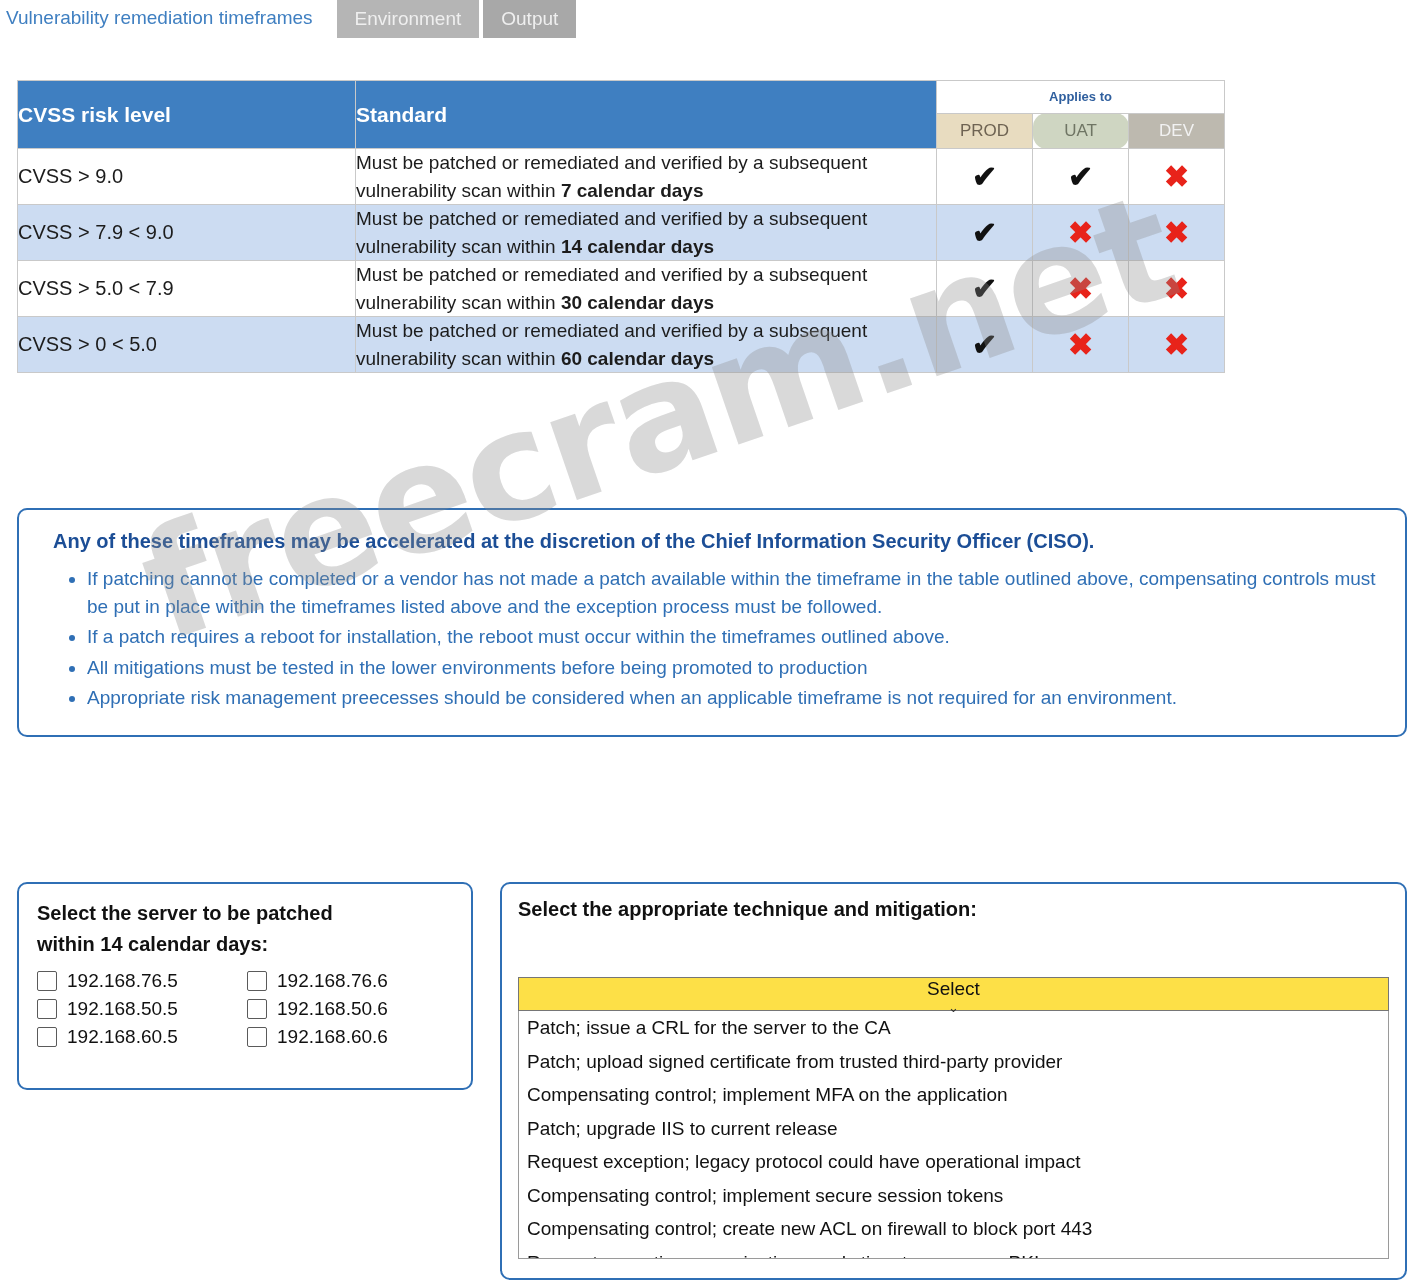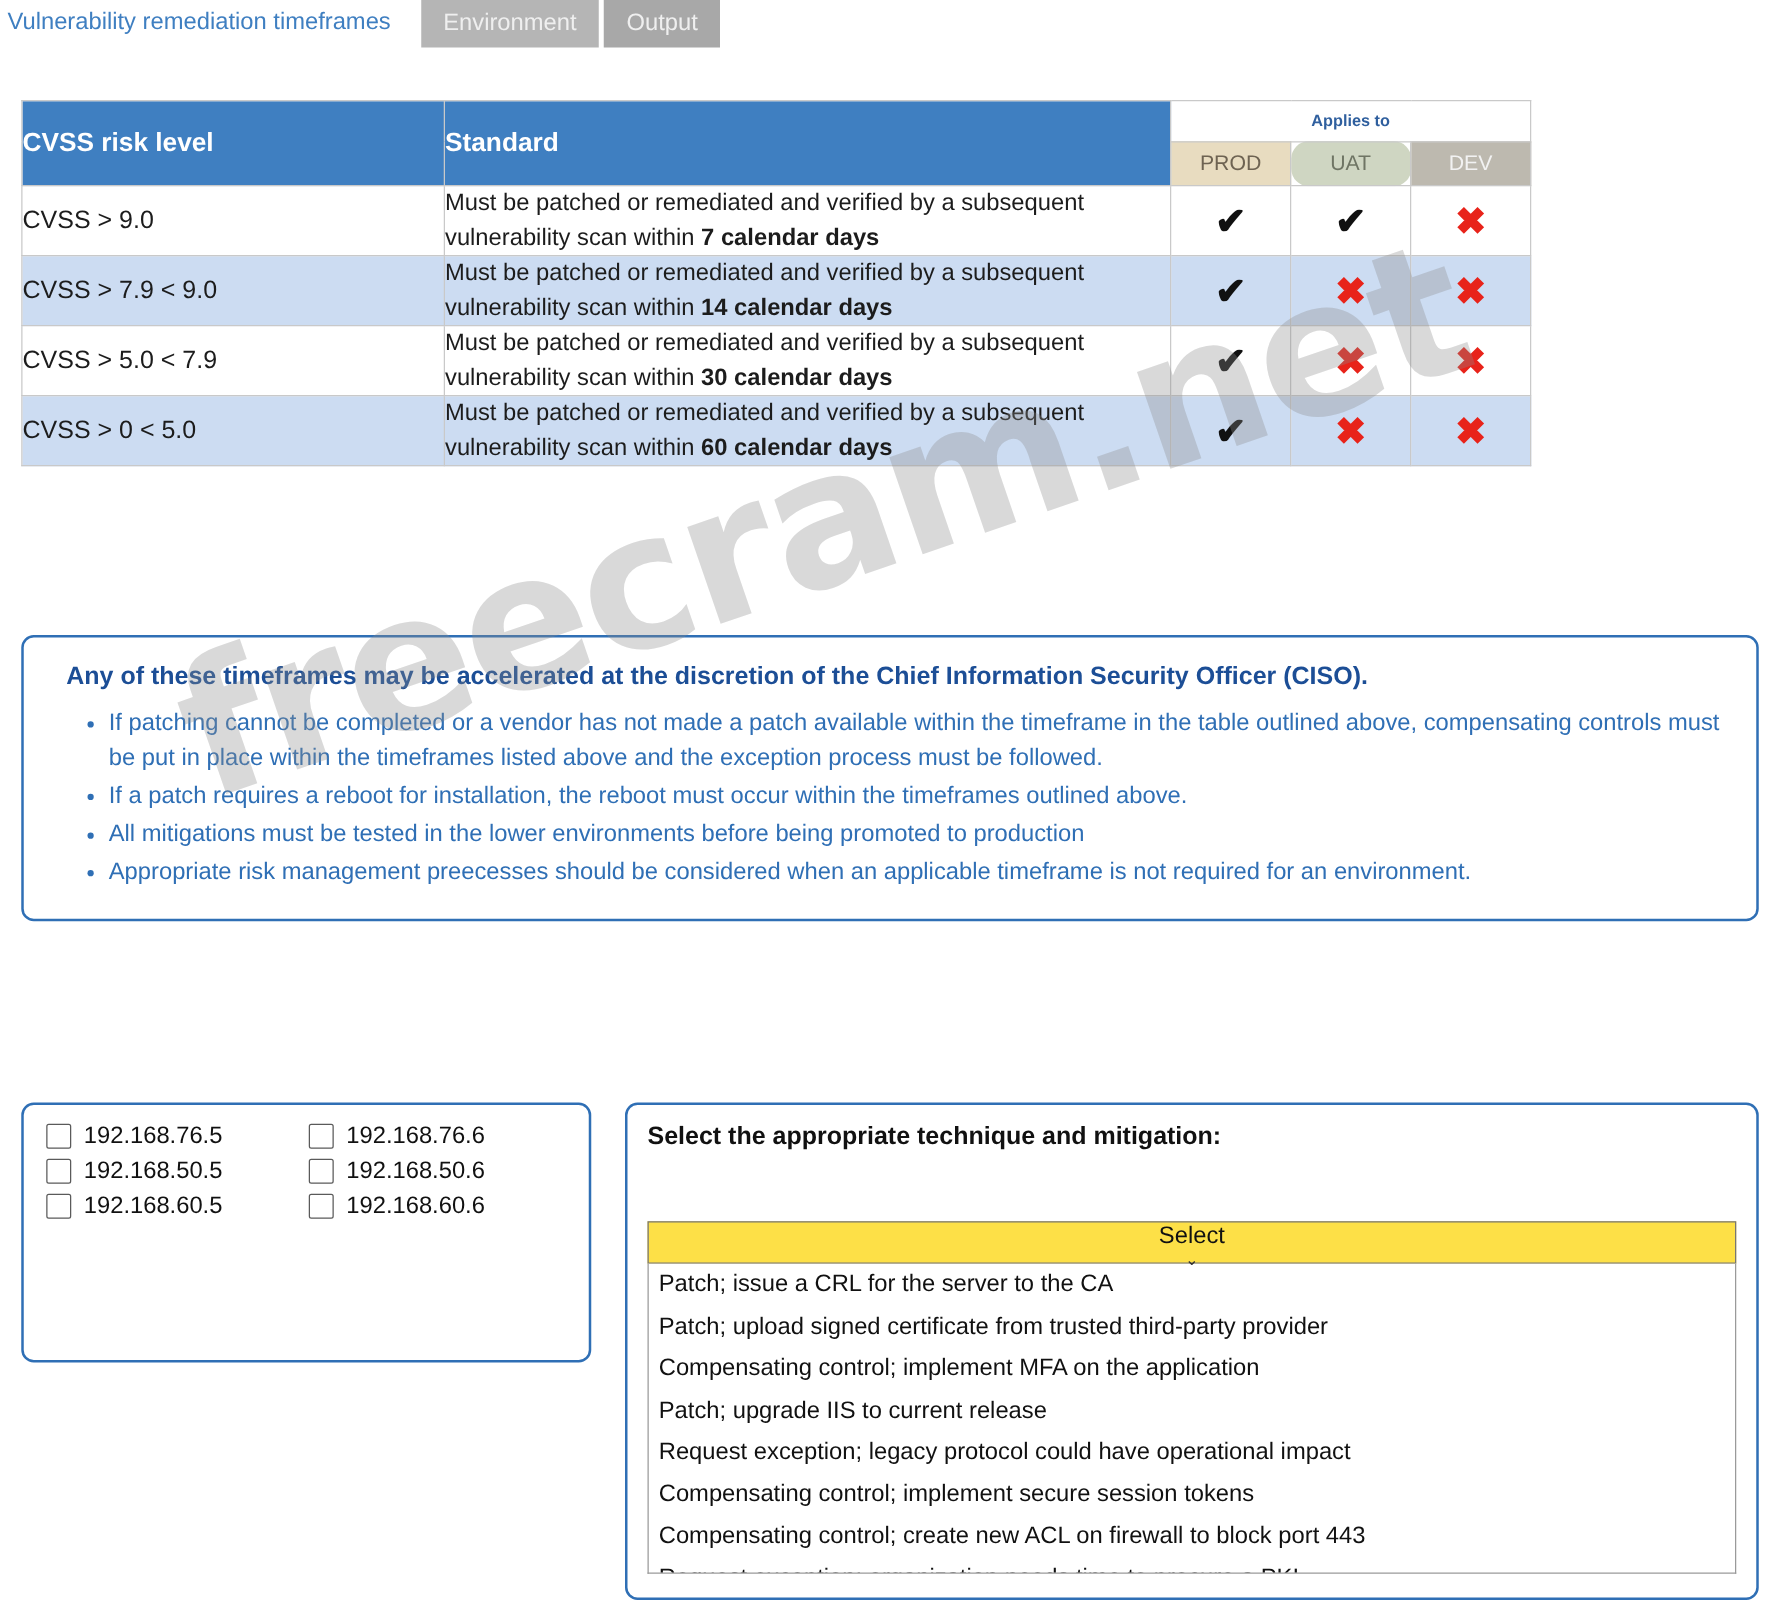--- a/index.html
+++ b/index.html
@@ -322,20 +322,24 @@
     <div class="notes-title">Any of these timeframes may be accelerated at the discretion of the Chief Information Security Officer (CISO).</div>
     <ul>
       <li>If patching cannot be completed or a vendor has not made a patch available within the timeframe in the table outlined above, compensating controls must be put in place within the timeframes listed above and the exception process must be followed.</li>
       <li>If a patch requires a reboot for installation, the reboot must occur within the timeframes outlined above.</li>
       <li>All mitigations must be tested in the lower environments before being promoted to production</li>
       <li>Appropriate risk management preecesses should be considered when an applicable timeframe is not required for an environment.</li>
     </ul>
   </div>
 
   <div class="server-box">
+    <div class="server-title">
+      <div>Select the server to be patched</div>
+      <div>within 14 calendar days:</div>
+    </div>
     <div class="cb-grid">
       <label class="cb-item">
         <span class="cb-box"></span>
         <span>192.168.76.5</span>
       </label>
       <label class="cb-item">
         <span class="cb-box"></span>
         <span>192.168.76.6</span>
       </label>
       <label class="cb-item">

